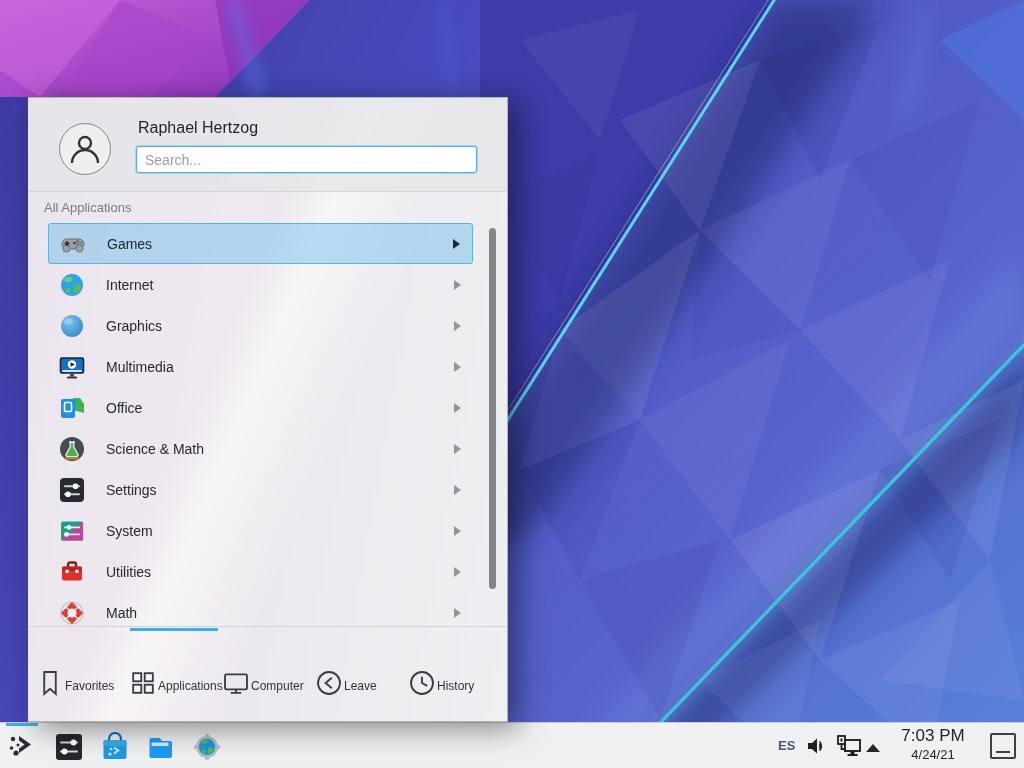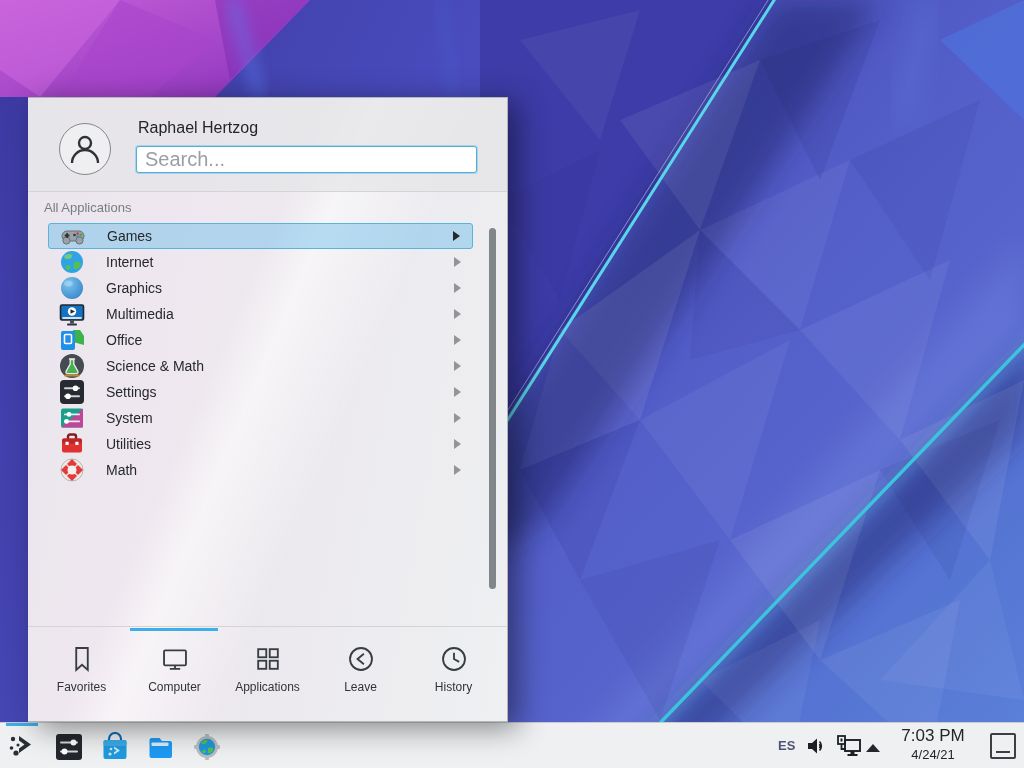--- a/index.html
+++ b/index.html
@@ -28,45 +28,45 @@
   .k-avatar{
     position:absolute;left:31px;top:25px;width:52px;height:52px;border-radius:50%;
     border:1px solid #85898e;background:rgba(255,255,255,0.35);box-sizing:border-box;
   }
   .k-avatar svg{position:absolute;left:7px;top:7px;}
   .k-username{position:absolute;left:110px;top:21px;font-size:16px;color:#232629;}
   .k-search{
     position:absolute;left:108px;top:48px;width:341px;height:27px;box-sizing:border-box;
     border:1px solid #53aeda;border-radius:3px;background:#ffffff;
     box-shadow:0 0 0 1px rgba(61,174,233,0.35);
-    font-family:"Liberation Sans",sans-serif;font-size:20px;color:#232629;
+    font-family:"Liberation Sans",sans-serif;font-size:14px;color:#232629;
     padding:0 8px;outline:none;
   }
   .k-search::placeholder{color:#9b9ea2;}
   .k-section-label{position:absolute;left:16px;top:102px;font-size:13px;color:#797d81;}
 
   .k-list{position:absolute;left:20px;top:125px;width:425px;height:402px;overflow:hidden;}
   .k-row{
-    position:relative;height:26px;display:flex;align-items:center;cursor:default;
+    position:relative;height:41px;display:flex;align-items:center;cursor:default;
   }
   .k-row .k-icon{width:28px;height:28px;margin-left:10px;flex:0 0 28px;}
   .k-row .k-label{margin-left:20px;font-size:14px;color:#26292c;flex:1;}
   .k-row .k-arrow{margin-right:12px;display:flex;align-items:center;opacity:0.45;}
   .k-row.selected{
     background:rgba(61,174,233,0.34);
     border:1px solid #58b4dc;border-radius:3px;box-sizing:border-box;
   }
   .k-row.selected .k-arrow{opacity:1;}
   .k-scrollbar{
     position:absolute;left:461px;top:130px;width:7px;height:361px;border-radius:4px;
     background:#81868b;
   }
   .k-tab-indicator{position:absolute;left:102px;top:530px;width:88px;height:3px;background:#3daee9;}
   .k-tabs{position:absolute;left:7px;top:533px;width:465px;height:90px;display:flex;}
-  .k-tab{width:93px;display:flex;flex-direction:column;align-items:center;padding-top:13px;cursor:default;}
+  .k-tab{width:93px;display:flex;align-items:center;padding-top:13px;cursor:default;}
   .k-tab .t-icon{width:30px;height:30px;}
   .k-tab .t-label{margin-top:6px;font-size:12px;color:#303439;}
 
   
   .taskbar{
     position:absolute;left:0;bottom:0;width:1024px;height:46px;
     background:#eef0f1;border-top:1px solid #c9cbcd;box-sizing:border-box;z-index:4;
   }
   .tb-abs{position:absolute;}
   .tb-active-line{position:absolute;left:6px;top:0;width:32px;height:3px;background:#3daee9;}
@@ -374,36 +374,36 @@
       <span class="t-icon">
         <svg viewBox="0 0 26 26" width="30" height="30" fill="none" stroke="#383d42" stroke-width="1.6">
           <path d="M8 3.5 h10 v19 l-5-4.5 -5 4.5 z"></path>
         </svg>
       </span>
       <span class="t-label">Favorites</span>
     </div>
     <div class="k-tab">
       <span class="t-icon">
         <svg viewBox="0 0 26 26" width="30" height="30" fill="none" stroke="#383d42" stroke-width="1.6">
-          <rect x="3.5" y="5.5" width="19" height="13" rx="1"></rect>
-          <path d="M13 18.5 v3 M8.5 21.5 h9"></path>
-        </svg>
-      </span>
-      <span class="t-label">Computer</span>
-    </div>
-    <div class="k-tab">
-      <span class="t-icon">
-        <svg viewBox="0 0 26 26" width="30" height="30" fill="none" stroke="#383d42" stroke-width="1.6">
           <rect x="4.5" y="4.5" width="7" height="7"></rect>
             <rect x="14.5" y="4.5" width="7" height="7"></rect>
           <rect x="4.5" y="14.5" width="7" height="7"></rect>
             <rect x="14.5" y="14.5" width="7" height="7"></rect>
         </svg>
       </span>
       <span class="t-label">Applications</span>
+    </div>
+    <div class="k-tab">
+      <span class="t-icon">
+        <svg viewBox="0 0 26 26" width="30" height="30" fill="none" stroke="#383d42" stroke-width="1.6">
+          <rect x="3.5" y="5.5" width="19" height="13" rx="1"></rect>
+          <path d="M13 18.5 v3 M8.5 21.5 h9"></path>
+        </svg>
+      </span>
+      <span class="t-label">Computer</span>
     </div>
     <div class="k-tab">
       <span class="t-icon">
         <svg viewBox="0 0 26 26" width="30" height="30" fill="none" stroke="#383d42" stroke-width="1.6">
           <circle cx="13" cy="13" r="9.5"></circle>
           <path d="M15.5 8.5 L10 13 l5.5 4.5"></path>
         </svg>
       </span>
       <span class="t-label">Leave</span>
     </div>

